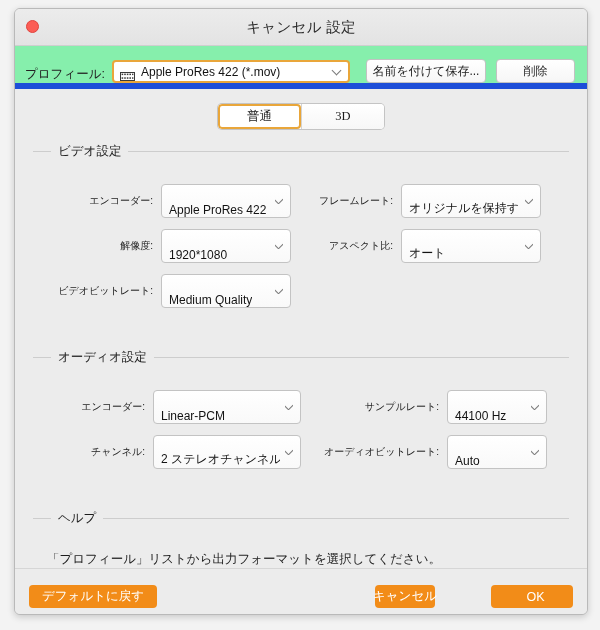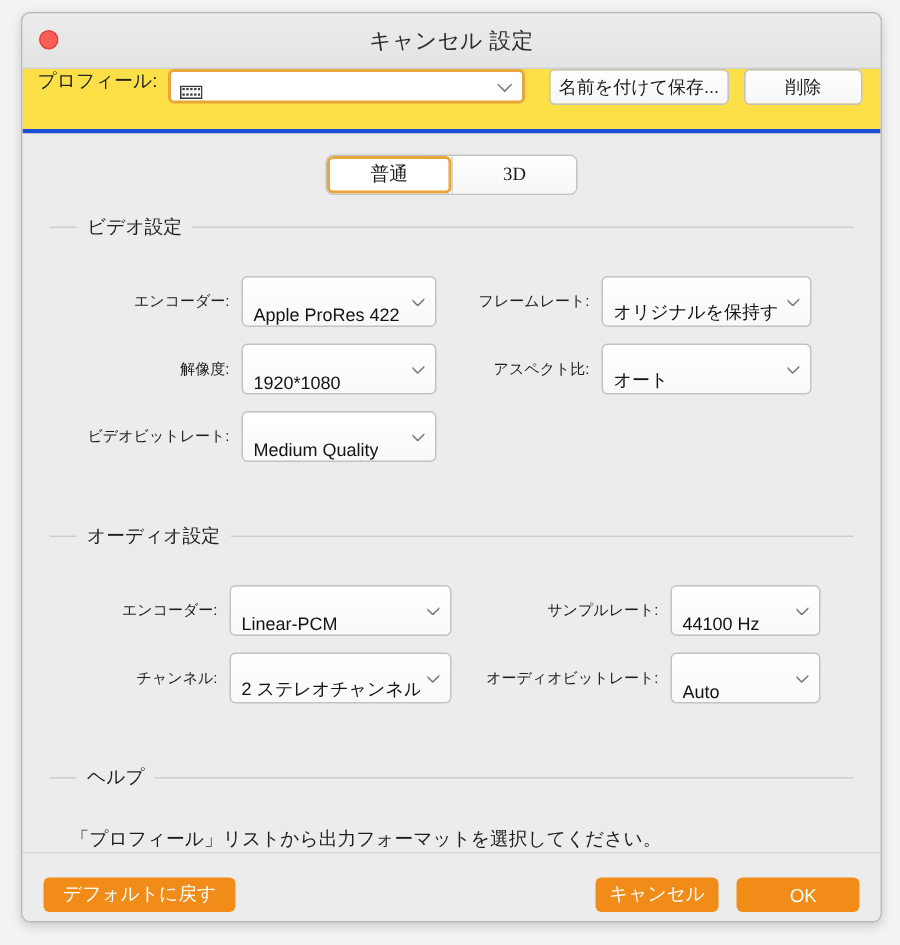--- a/index.html
+++ b/index.html
@@ -58,24 +58,24 @@
     font-size: 14.5px;
     color: #2c2c2c;
     font-weight: 500;
     letter-spacing: .3px;
   }
 
   
   .profile-row {
     height: 43px;
     flex: 0 0 43px;
-    background: #fde047;
-    border-bottom: 3px solid #1d4ed8;
-    display: flex;
-    align-items: flex-start;
+    background: #86efac;
+    border-bottom: 6px solid #1d4ed8;
+    display: flex;
+    align-items: flex-end;
     padding: 0 12px 0 10px;
     box-sizing: border-box;
   }
   .profile-label {
     font-size: 12.5px;
     color: #232323;
     margin-right: 7px;
     white-space: nowrap;
   }
   .profile-select {
@@ -252,38 +252,39 @@
   
   .footer {
     flex: 0 0 56px;
     height: 56px;
     background: #ececec;
     border-top: 1px solid #d6d6d6;
     display: flex;
     align-items: center;
     padding: 0 14px;
     box-sizing: border-box;
+    gap: 44px;
   }
   .obtn {
     height: 23px;
     background: #f28c18;
     border: none;
     border-radius: 4px;
     color: #ffffff;
     font-size: 12.5px;
     display: flex;
     align-items: center;
     justify-content: center;
     padding: 0 13px;
     box-sizing: border-box;
     font-family: inherit;
     white-space: nowrap;
   }
   .spacer { flex: 1 1 auto; }
-  .btn-cancel { width: 82px; margin-right: 12px; }
+  .btn-cancel { width: 60px; margin-right: 12px; }
   .btn-ok { width: 82px; padding-left: 20px; }
 </style>
 </head>
 <body>
 
 <div id="root">
   <div class="window">
 
     <div class="titlebar">
       <div class="traffic"></div>
@@ -301,20 +302,21 @@
             <rect x="6.8" y="1.6" width="1.6" height="1.5" fill="#3a3a3a"></rect>
             <rect x="9.4" y="1.6" width="1.6" height="1.5" fill="#3a3a3a"></rect>
             <rect x="12.0" y="1.6" width="1.4" height="1.5" fill="#3a3a3a"></rect>
             <rect x="1.6" y="5.3" width="1.6" height="1.5" fill="#3a3a3a"></rect>
             <rect x="4.2" y="5.3" width="1.6" height="1.5" fill="#3a3a3a"></rect>
             <rect x="6.8" y="5.3" width="1.6" height="1.5" fill="#3a3a3a"></rect>
             <rect x="9.4" y="5.3" width="1.6" height="1.5" fill="#3a3a3a"></rect>
             <rect x="12.0" y="5.3" width="1.4" height="1.5" fill="#3a3a3a"></rect>
           </svg>
         </span>
+        <span class="profile-value">Apple ProRes 422 (*.mov)</span>
         <span class="chev"></span>
       </div>
       <div class="push-btn btn-saveas">名前を付けて保存...</div>
       <div class="push-btn btn-delete">削除</div>
     </div>
 
     <div class="body">
 
       <div class="seg-wrap">
         <div class="segmented">

